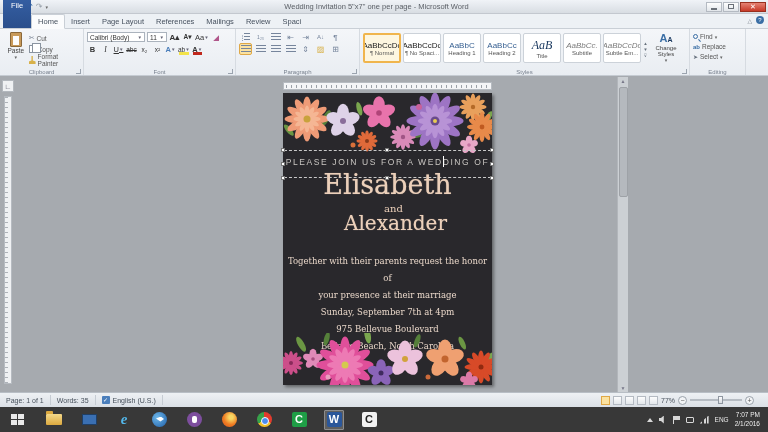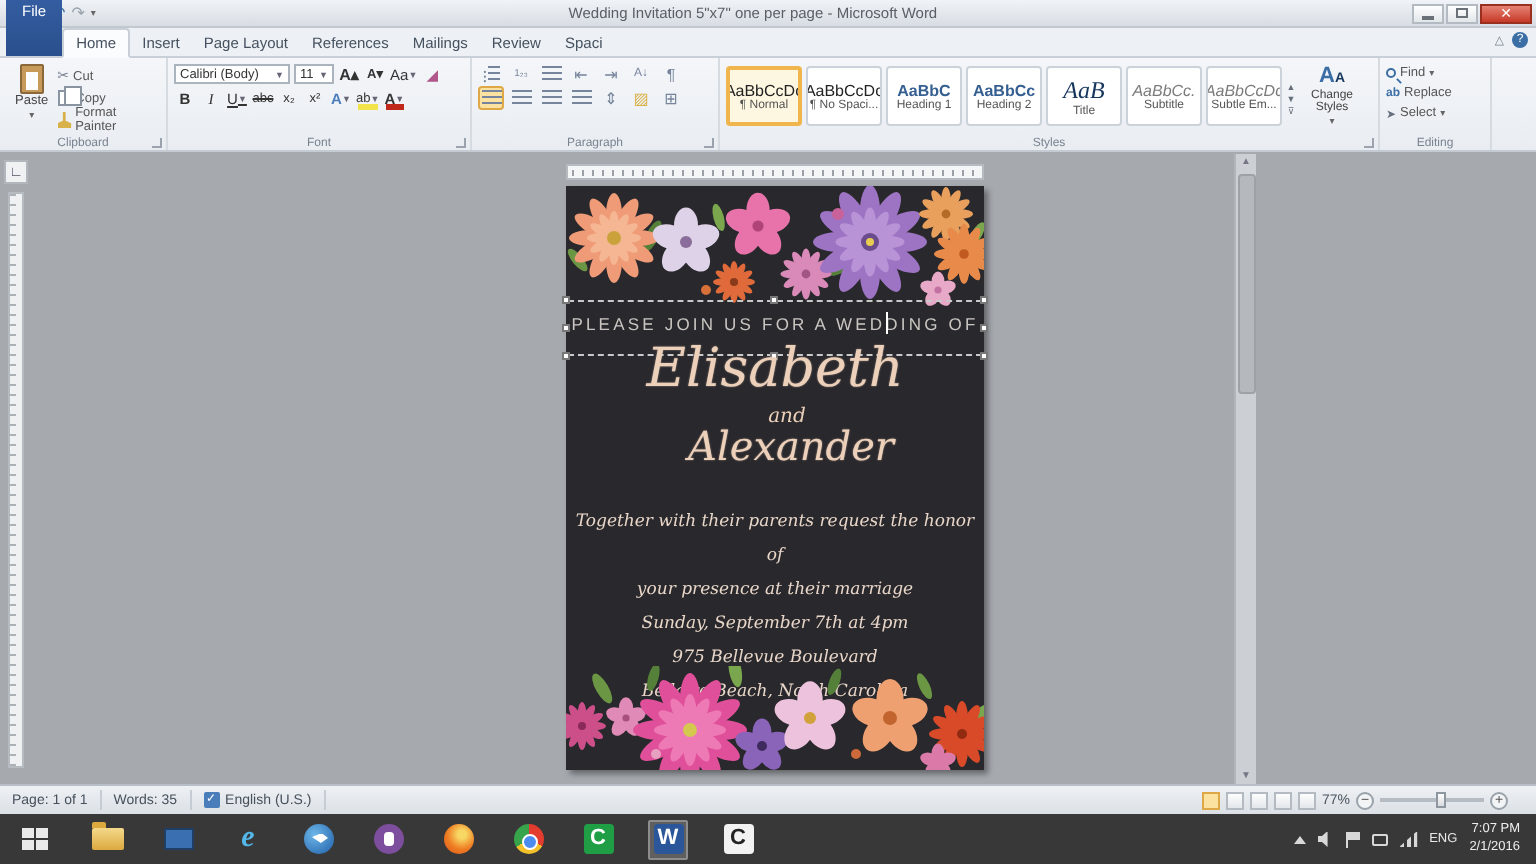--- a/index.html
+++ b/index.html
@@ -82,21 +82,21 @@
   .pbtn.active{ background:#fbe2a0; border:1px solid #dfa847; }
   .pglyph{ font-size:8px; color:#76859c; }
 
   .grp-styles{ width:330px; display:flex; }
   .stylerow{ display:flex; gap:2px; padding-top:2px; }
   .styleitem{ width:38px; height:30px; background:#fff; border:1px solid #ccd2d9; border-radius:2px;
     display:flex; flex-direction:column; align-items:center; justify-content:center; overflow:hidden; }
   .styleitem.sel{ border:2px solid #f0b54d; background:#fdf6e0; }
   .sprev{ font-size:8px; color:#222; white-space:nowrap; }
   .sname{ font-size:6px; color:#555; white-space:nowrap; }
-  .sprev.h1,.sprev.h2{ color:#365f91; font-weight:bold; }
+  .sprev.h1,.sprev.h2{ color:#365f91; font-weight:normal; }
   .sprev.title{ color:#17365d; font-size:12px; font-family:"Liberation Serif",serif;font-style:italic; }
   .sprev.sub,.sprev.sem{ color:#7b7b7b; font-style:italic; }
   .galscroll{ width:9px; display:flex; flex-direction:column; justify-content:center; gap:1px;
     font-size:4.5px; color:#66707c; text-align:center; }
   .chstyles{ width:32px; display:flex; flex-direction:column; align-items:center; font-size:6px;
     color:#444; text-align:center; padding-top:2px; }
   .chA{ font-size:11px; color:#3a6ea5; font-weight:bold; line-height:11px; }
 
   .grp-editing{ width:56px; display:flex; flex-direction:column; gap:1px; padding-top:3px; }
   .ecmd{ display:flex; align-items:center; gap:2px; font-size:6.5px; color:#555; height:9px; }
@@ -129,21 +129,21 @@
   .page{ position:absolute; top:16px; left:283px; width:209px; height:292px;
     background:#29282c; box-shadow:2px 2px 3px rgba(0,0,0,.4); }
   .flowers-top{ position:absolute; top:0; left:0; width:209px; height:62px; }
   .flowers-bottom{ position:absolute; bottom:0; left:0; width:209px; height:52px; }
   .selbox{ position:absolute; left:1px; right:1px; top:57px; height:28px;
     border-top:1px dashed #c9c9c9; border-bottom:1px dashed #c9c9c9; }
   .hd{ position:absolute; width:4px; height:4px; background:#fff; border:1px solid #777; }
   .inv-header{ position:absolute; top:64px; left:0; right:0; text-align:center;
     font-size:8.5px; letter-spacing:1.6px; color:#c9c6c2; white-space:nowrap; }
   .caret{ position:absolute; top:63px; left:160px; width:1px; height:11px; background:#fff; }
-  .script{ font-family:"DejaVu Serif",serif; font-style:italic; }
+  .script{ font-family:"DejaVu Serif",serif; }
   .inv-bride{ position:absolute; top:76px; left:0; right:0; text-align:center;
     font-size:27px; color:#ecd0ba; text-shadow:0 0 1px rgba(236,208,186,.6); }
   .inv-and{ position:absolute; top:110px; left:0; right:0; text-align:center;
     font-size:10px; color:#ecd0ba; transform:translateX(6px); }
   .inv-groom{ position:absolute; top:118px; left:0; right:0; text-align:center;
     font-size:20px; color:#ecd0ba; text-shadow:0 0 1px rgba(236,208,186,.6); transform:translateX(8px); }
   .inv-body{ position:absolute; top:160px; left:4px; right:4px; text-align:center;
     font-size:8.5px; line-height:17px; color:#e9d7c9; }
 
   

